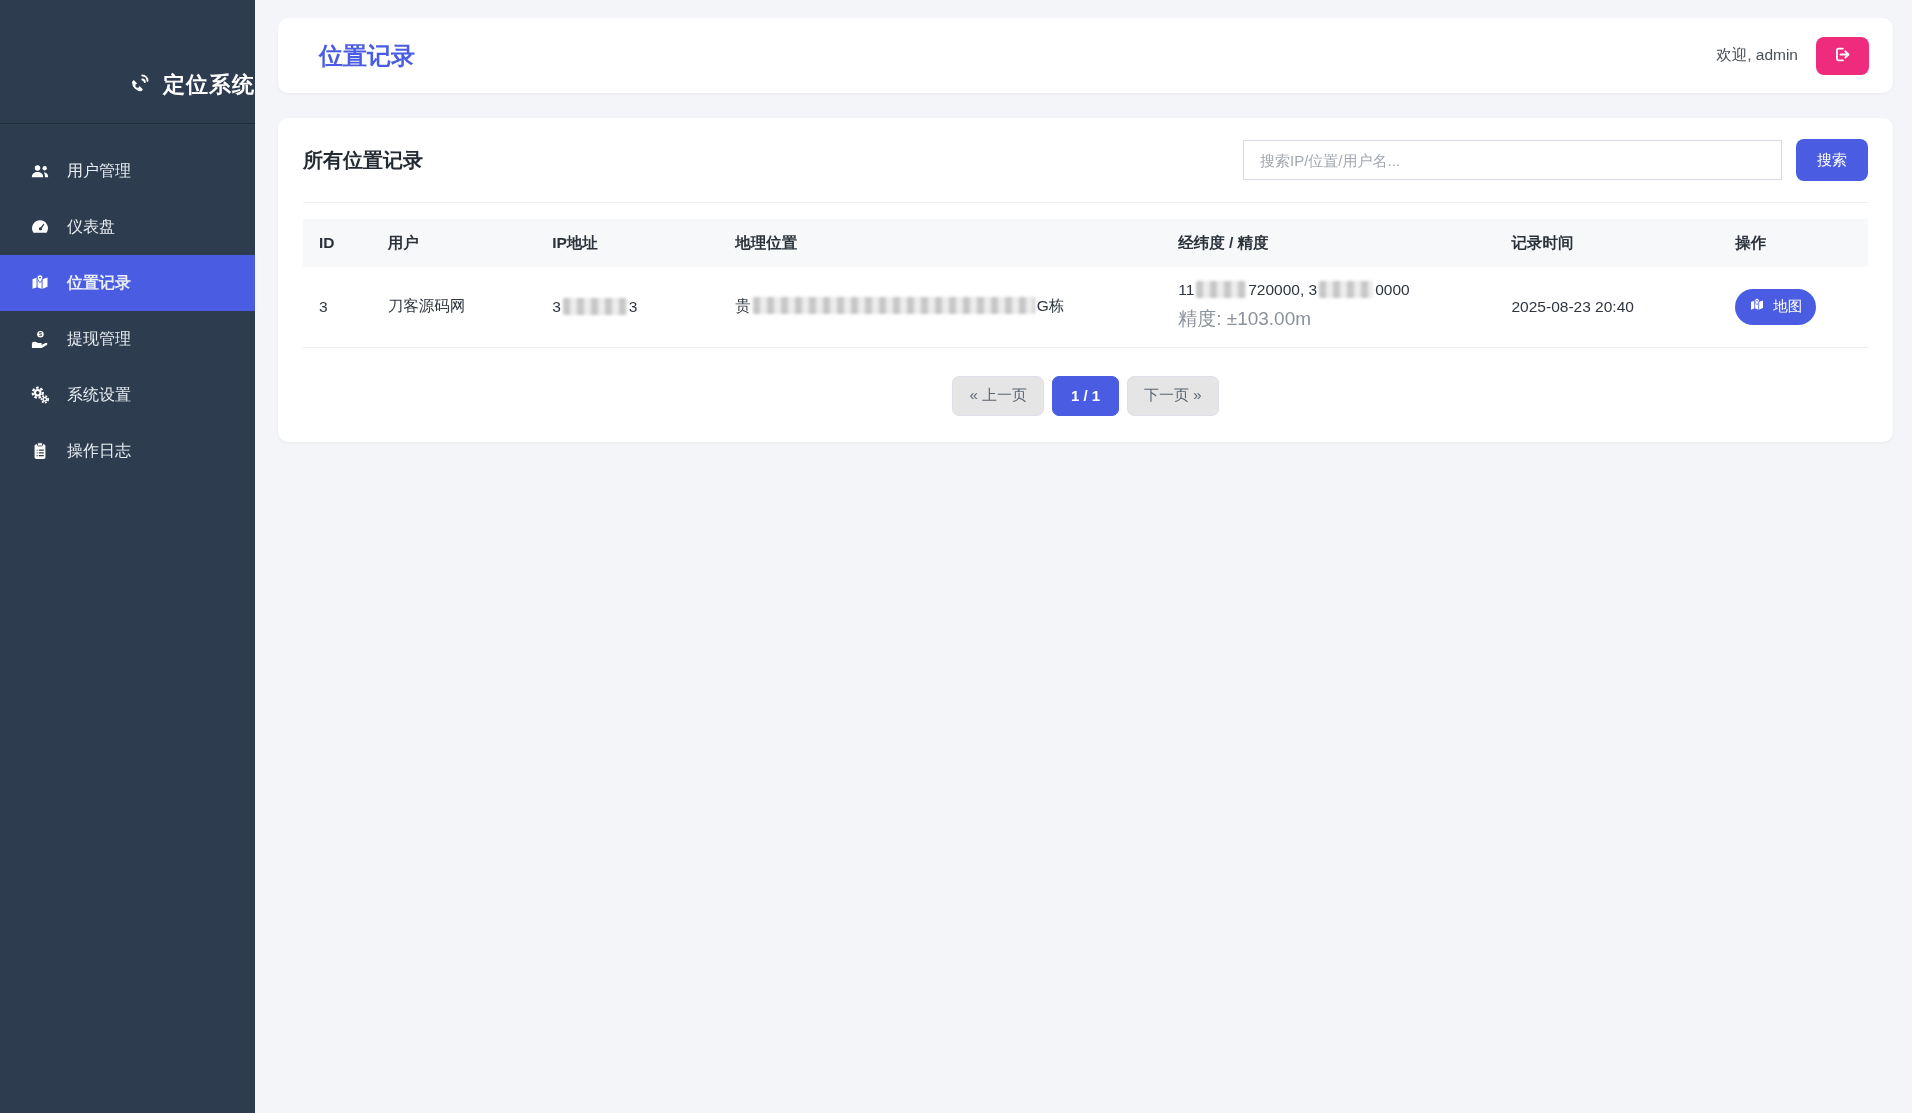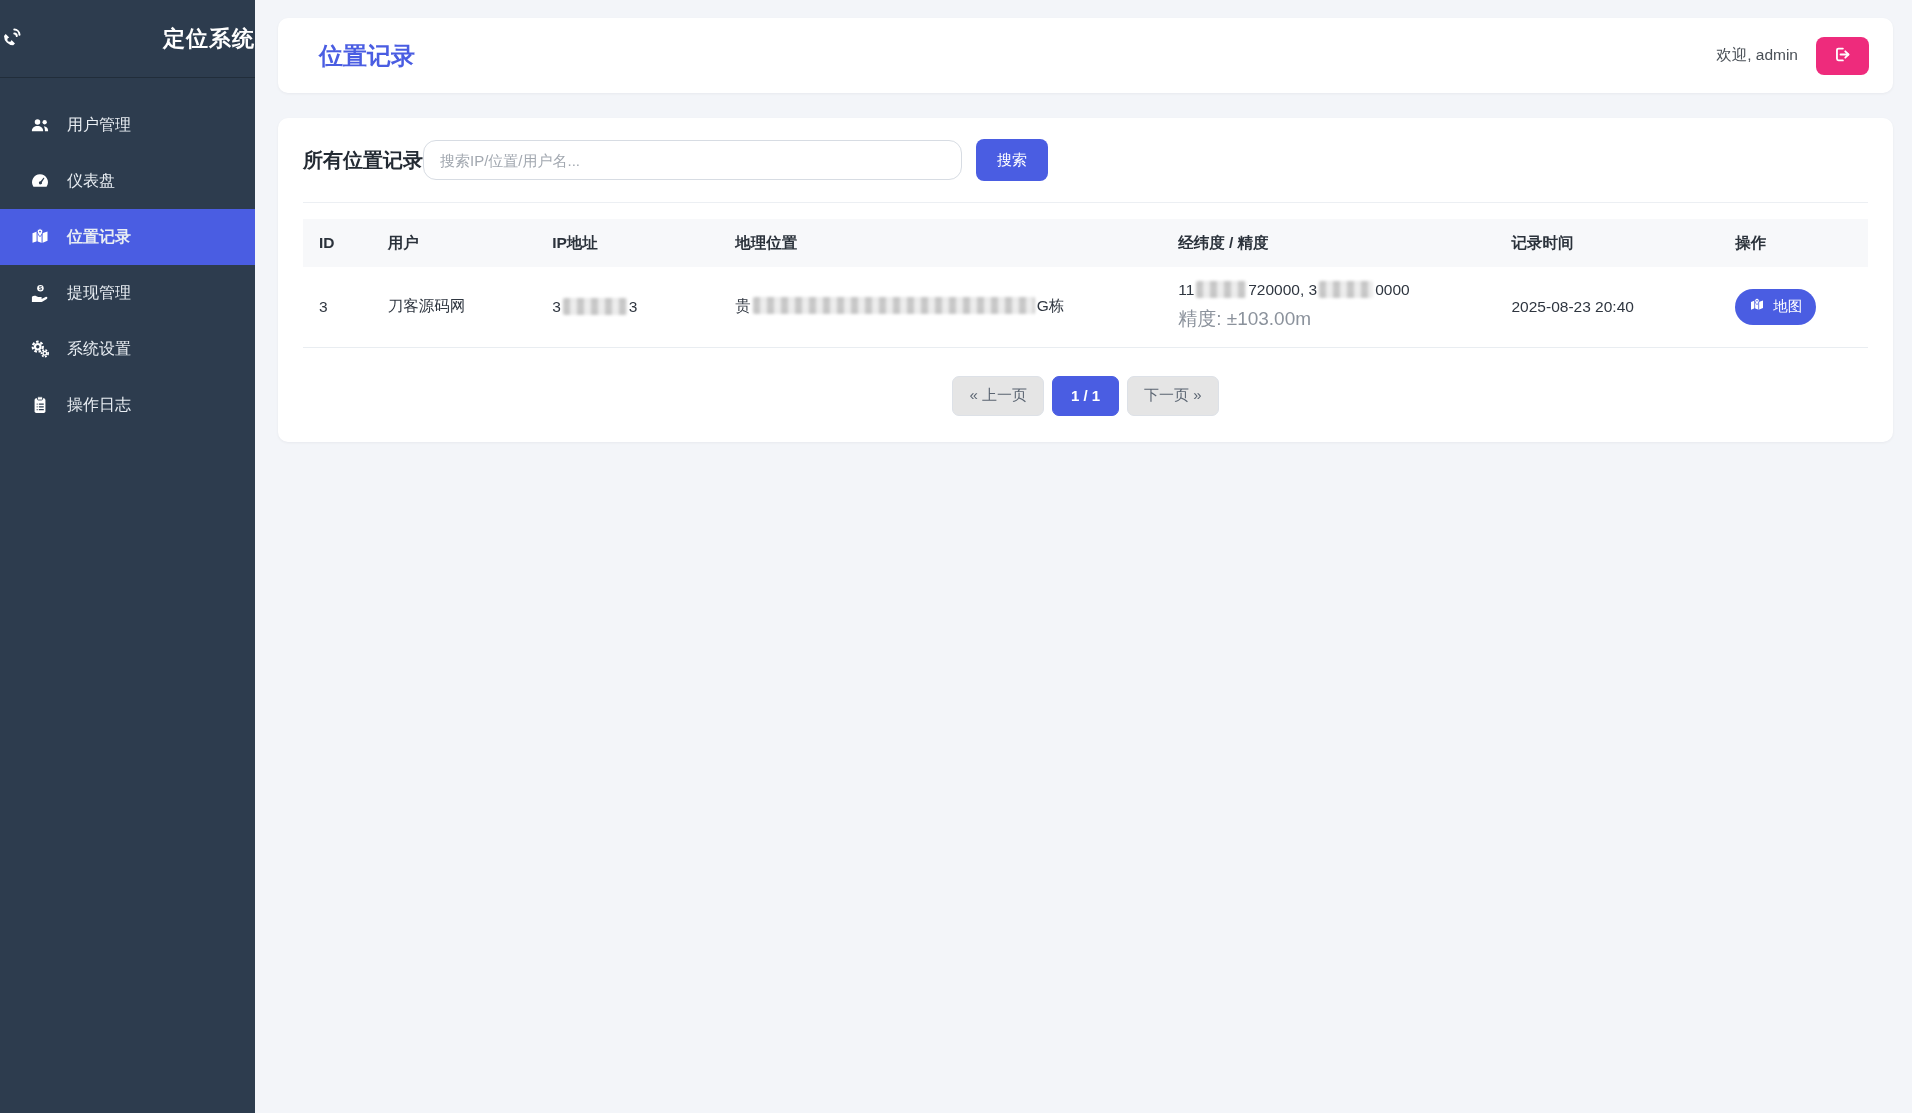--- a/index.html
+++ b/index.html
@@ -13,22 +13,22 @@
   html,body{margin:0;padding:0;}
   body{
     font-family:"Liberation Sans","DejaVu Sans",sans-serif;
     background:var(--page-bg);
     width:1912px;height:1113px;overflow:hidden;
   }
   .layout{display:flex;height:1113px;}
 
   
   .sidebar{width:255px;flex:none;background:var(--sidebar-bg);color:#e8edf2;--cut:var(--sidebar-bg);}
-  .logo{height:78px;display:flex;align-items:center;justify-content:space-between;gap:11px;
-        border-bottom:1px solid rgba(0,0,0,.25);}
+  .logo{height:78px;display:flex;align-items:center;justify-content:flex-end;gap:11px;
+        border-bottom:1px solid rgba(0,0,0,.25);margin-top:46px;}
   .logo-text{font-size:22px;font-weight:bold;color:#fff;letter-spacing:1px;}
   .logo svg{width:24px;height:24px;}
   .nav{padding-top:19px;}
   .nav-item{display:flex;align-items:center;gap:16px;height:56px;padding:0 18px 0 29px;
             font-size:16px;color:#e9eef3;cursor:pointer;}
   .nav-item .nav-icon{width:22px;height:22px;flex:none;display:flex;align-items:center;justify-content:center;}
   .nav-icon svg{width:20px;height:20px;}
   .nav-item.active{background:var(--primary);--cut:var(--primary);font-weight:bold;}
   .nav-item.hovered{background:var(--sidebar-hover);--cut:var(--sidebar-hover);}
 
@@ -38,25 +38,25 @@
            justify-content:space-between;padding:0 24px 0 41px;box-shadow:0 1px 3px rgba(16,24,40,.05);}
   .page-title{font-size:24px;font-weight:bold;color:var(--primary);margin:0;}
   .top-right{display:flex;align-items:center;gap:18px;}
   .welcome{font-size:15.5px;color:#4a5057;}
   .logout-btn{width:53px;height:38px;border-radius:8px;background:var(--pink);border:none;
               display:flex;align-items:center;justify-content:center;cursor:pointer;}
   .logout-btn svg{width:19px;height:19px;}
 
   .card{background:#fff;border-radius:10px;margin-top:25px;box-shadow:0 1px 3px rgba(16,24,40,.05);
         padding-bottom:26px;}
-  .card-head{display:flex;align-items:center;justify-content:flex-start;margin:0 25px;
-             padding:21px 0;border-bottom:1px solid #eceff3;}
+  .card-head{display:flex;align-items:center;justify-content:space-between;margin:0 25px;
+             padding:21px 0;border-bottom:1px solid #eceff3;gap:12px;}
   .head-title{font-size:20px;font-weight:bold;color:#232a33;margin:0;}
   .search-box{display:flex;align-items:center;gap:14px;}
-  .search-input{width:539px;height:40px;border:1px solid #d7dce3;border-radius:13px;padding:0 16px;
+  .search-input{width:539px;height:40px;border:1px solid #d7dce3;border-radius:0;padding:0 16px;
                 font-size:15px;color:#333;outline:none;font-family:inherit;}
   .search-input::placeholder{color:#a2a8b0;}
   .search-btn{width:72px;height:42px;background:var(--primary);color:#fff;border:none;border-radius:8px;
               font-size:15px;cursor:pointer;font-family:inherit;}
 
   .table-wrap{margin:16px 25px 0;}
   table{width:100%;border-collapse:collapse;table-layout:fixed;}
   thead th{background:#f7f8fa;text-align:left;font-size:15.5px;font-weight:bold;color:#2b323b;
            height:48px;padding:0 16px;}
   tbody td{font-size:15.5px;color:#2f3640;height:80px;padding:0 16px;border-bottom:1px solid #e9edf1;

